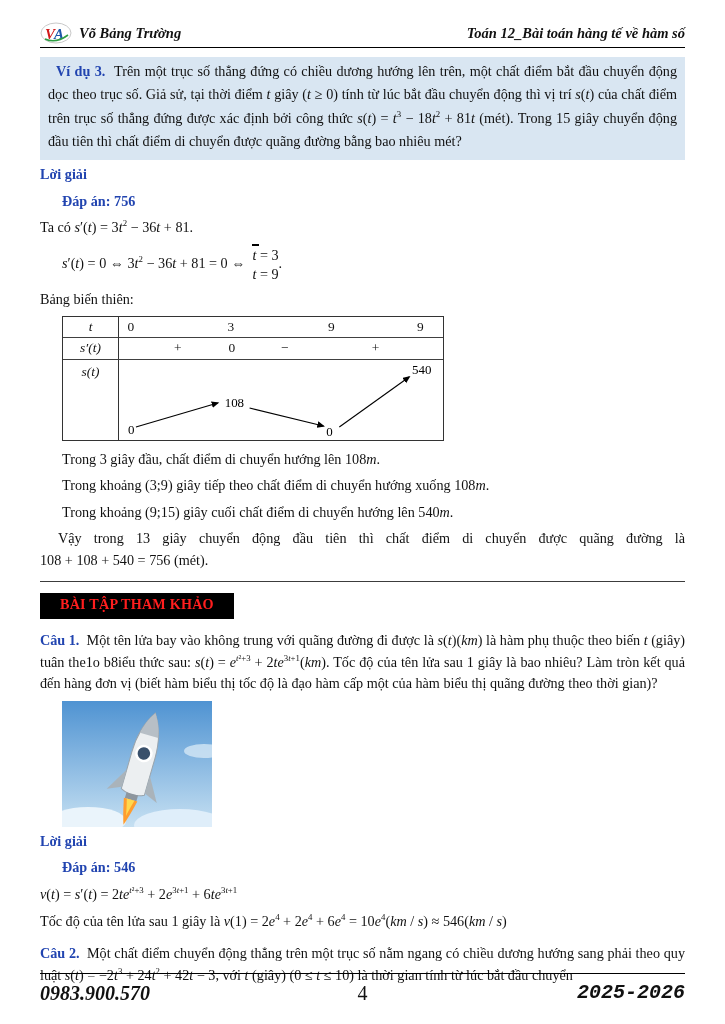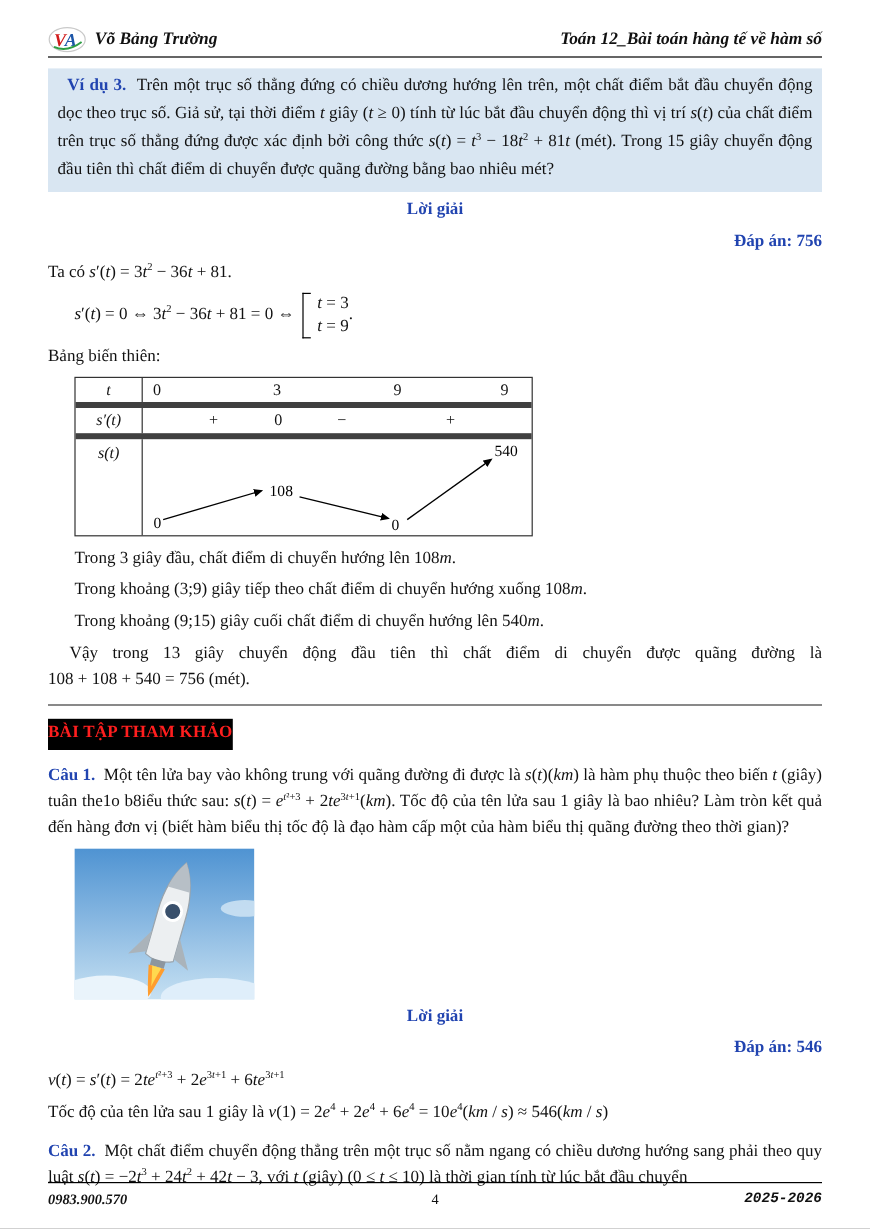--- a/index.html
+++ b/index.html
@@ -26,54 +26,54 @@
     padding-top:22px;padding-bottom:3px;border-bottom:1.6px solid #000;
     font-weight:bold;font-style:italic;font-size:14.5px;
   }
   .hdr-left{display:flex;align-items:center;gap:7px;}
   
   .example-box{
     background:var(--highlight-bg);
     margin-top:9px;padding:3px 8px 7px;
   }
   .ex-p{text-align:justify;text-indent:8px;line-height:1.64;}
-  .center-blue{text-align:center;color:var(--accent-blue);font-weight:bold;margin:4px 0 5px;}
-  .answer{color:var(--accent-blue);font-weight:bold;margin:0 0 5px 22px;text-align:right;}
+  .center-blue{color:var(--accent-blue);font-weight:bold;margin:4px 0 5px;}
+  .answer{color:var(--accent-blue);font-weight:bold;margin:0 0 5px 22px;}
   p.body-line{margin:0 0 5px;}
   .indent{margin-left:22px;}
   
   .cases-line{display:flex;align-items:center;margin:2px 0 5px 22px;}
-  .cases{display:inline-flex;align-items:stretch;margin-left:7px;}
+  .cases{display:inline-flex;align-items:stretch;margin-left:7px;flex-direction:column;}
   .bracket{width:7px;border-left:1.5px solid #000;border-top:1.5px solid #000;border-bottom:1.5px solid #000;margin-right:5px;}
   .case-rows{display:flex;flex-direction:column;line-height:1.35;}
   
   .bbt{width:382px;margin:2px 0 8px 22px;border:1px solid #333;font-size:13.4px;}
   .bbt-row{display:flex;}
-  .bbt-row + .bbt-row{border-top:5px solid #404040;}
+  .bbt-row + .bbt-row{border-top:1px solid #404040;}
   .bbt-label{width:56px;border-right:1px solid #333;display:flex;align-items:center;justify-content:center;font-style:italic;}
   .bbt-row.r3 .bbt-label{align-items:flex-start;padding-top:2px;}
   .bbt-vals{flex:1;position:relative;height:20px;}
   .bbt-row.r3 .bbt-vals{height:80px;}
   .bbt-vals > span{position:absolute;top:50%;transform:translateY(-50%);}
   .note{margin:0 0 5px 22px;}
   .conclusion1{text-indent:18px;text-align:justify;text-align-last:justify;margin:0;}
   .conclusion2{margin:0 0 6px;}
   
   .rule{border-top:1px solid #3c3c3c;margin:10px 0 11px;}
   .section-title{
     display:inline-block;background:var(--section-bg);color:var(--section-red);
-    font-weight:bold;font-size:14.2px;padding:1px 0 3px;letter-spacing:.2px;text-align:center;
+    font-weight:bold;font-size:14.2px;padding:1px 20px 3px;letter-spacing:.2px;text-align:center;
   }
   .q-para{margin:11px 0 4px;text-align:justify;}
   .figure{margin:6px 0 4px 22px;width:150px;height:126px;line-height:0;}
   
   .ftr{
     position:absolute;left:40px;right:40px;bottom:16px;
     border-top:1.6px solid #000;padding-top:4px;
-    display:flex;font-size:12px;font-weight:bold;font-style:italic;
+    display:flex;font-size:20px;font-weight:bold;font-style:italic;
   }
   .ftr .f-left{flex:1;text-align:left;}
   .ftr .f-center{flex:1;text-align:center;font-style:normal;font-weight:normal;}
   .ftr .f-right{flex:1;text-align:right;font-family:Liberation Mono, monospace;}
 </style>
 </head>
 <body>
 
 <div class="page">
 

